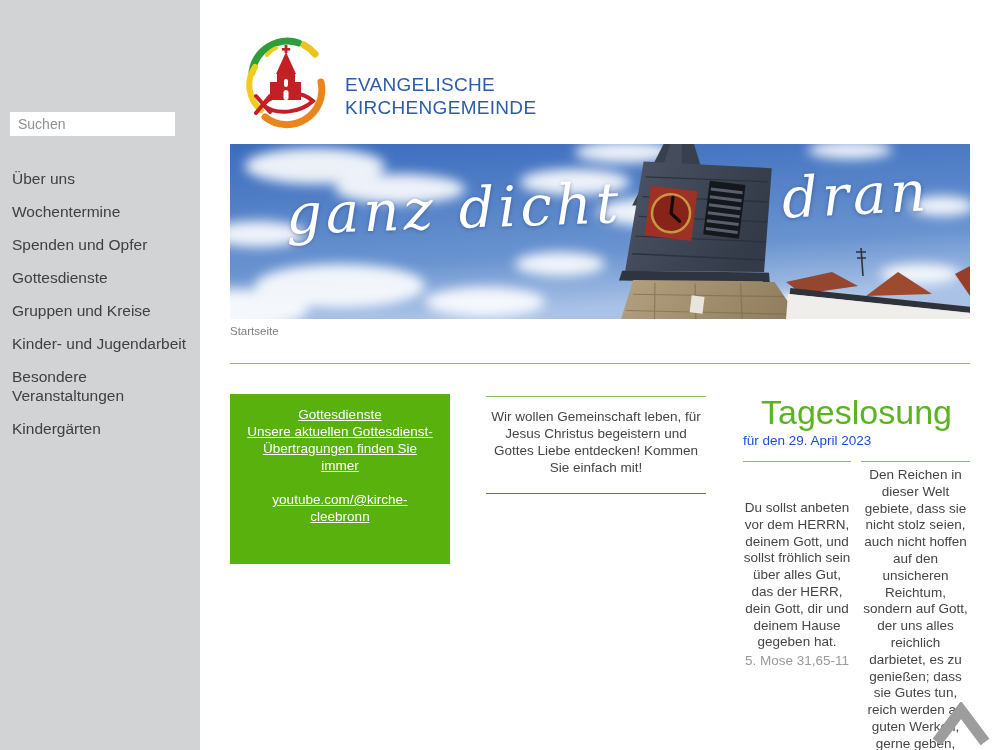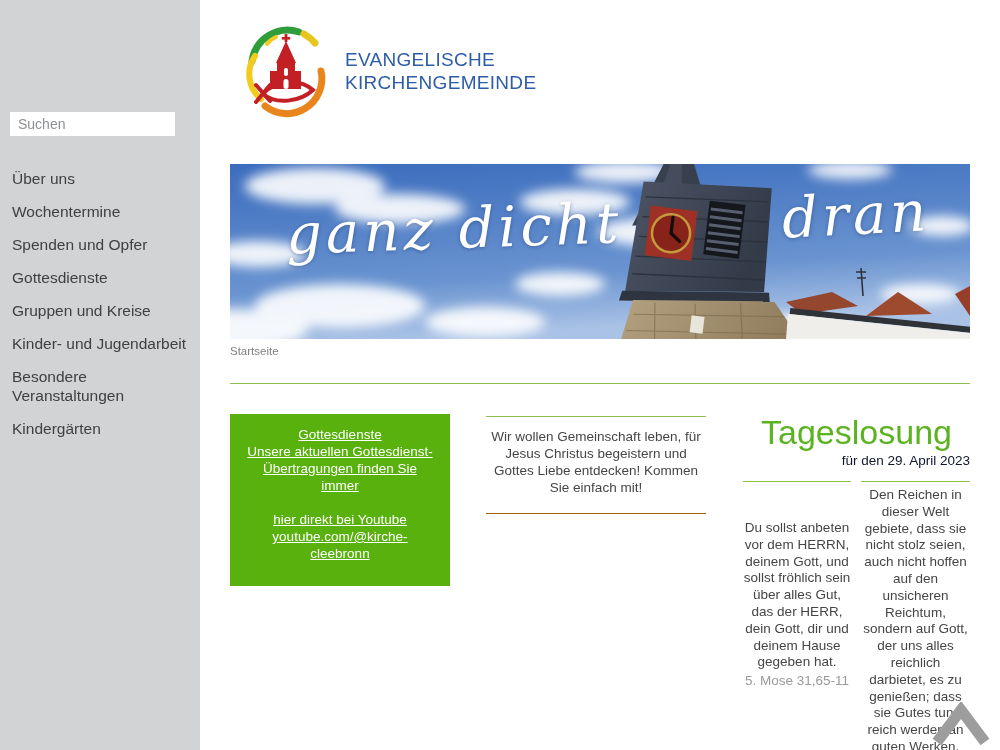--- a/index.html
+++ b/index.html
@@ -16,21 +16,21 @@
   .search-input::placeholder { color:#8e9093; }
   .nav { position:absolute; left:12px; top:155px; width:178px; list-style:none; }
   .nav li { margin-bottom:14px;margin-top:14px; }
   .nav a { display:block; color:#3f4041; font-size:15.5px; line-height:19px;
            text-decoration:none; cursor:pointer; }
 
   
   .content { margin-left:230px; width:740px; }
 
   
-  .header { display:flex; align-items:flex-start; padding-top:21px; height:164px; }
+  .header { display:flex; align-items:center; padding-top:21px; height:144px; }
   .logo-mark { margin-left:13px; width:86px; height:102px; }
   .logo-text { margin-left:16px; padding-top:27px; }
   .logo-text .l1, .logo-text .l2 { font-size:19px; line-height:23px;
         color:#2d5ca9; letter-spacing:0.3px; font-weight:400; }
   .logo-text .l3 { font-size:19px; line-height:23px; color:#55565a;
         font-weight:700; letter-spacing:0.5px; }
 
   
   .hero { position:relative; width:740px; height:175px; }
   .hero svg { display:block; }
@@ -56,21 +56,21 @@
   .green-box a { color:#fff; font-size:13.5px; line-height:17px;
                  text-decoration:underline; display:block; cursor:pointer; }
   .green-box .spacer { height:17px; }
 
   .mission { border-top:1px solid #8cc152; border-bottom:1px solid #a16207;
              padding:11px 0 17px; text-align:center; font-size:13.5px;
              line-height:17px; color:#454545; }
 
   .tl-title { text-align:center; font-size:34px; line-height:36px;
               color:#5cb321; font-weight:400; }
-  .tl-date { text-align:right; font-size:13.5px; color:#0f172a; margin-top:3px; }
+  .tl-date { text-align:left; font-size:13.5px; color:#1d4ed8; margin-top:3px; }
   .tl-cols { display:flex; margin-top:13px; }
   .tl-col { border-top:1px solid #8cc152; text-align:center; font-size:13.5px;
             line-height:16.8px; color:#454545; }
   .tl-col.left  { width:108px; margin-right:10px; padding-top:38px; }
   .tl-col.right { width:109px; padding-top:5px; }
   .tl-ref { color:#9a9a9a; margin-top:2px; }
 
   
   .scroll-top { position:fixed; right:10px; bottom:4px; width:58px; height:44px;
                 cursor:pointer; }
@@ -221,21 +221,20 @@
   <div class="cols">
 
     <div class="col1">
       <div class="green-box">
         <a>
           <span style="display:block;">Gottesdienste</span>
           <span style="display:block;">Unsere aktuellen Gottesdienst-Übertragungen finden Sie immer</span>
         </a>
         <div class="spacer"></div>
         <a>
-          <span style="display:block;">hier direkt bei Youtube</span>
           <span style="display:block;">youtube.com/@kirche-cleebronn</span>
         </a>
       </div>
     </div>
 
     <div class="col2">
       <div class="mission">Wir wollen Gemeinschaft leben, für Jesus Christus begeistern und Gottes Liebe entdecken! Kommen Sie einfach mit!</div>
     </div>
 
     <div class="col3">

